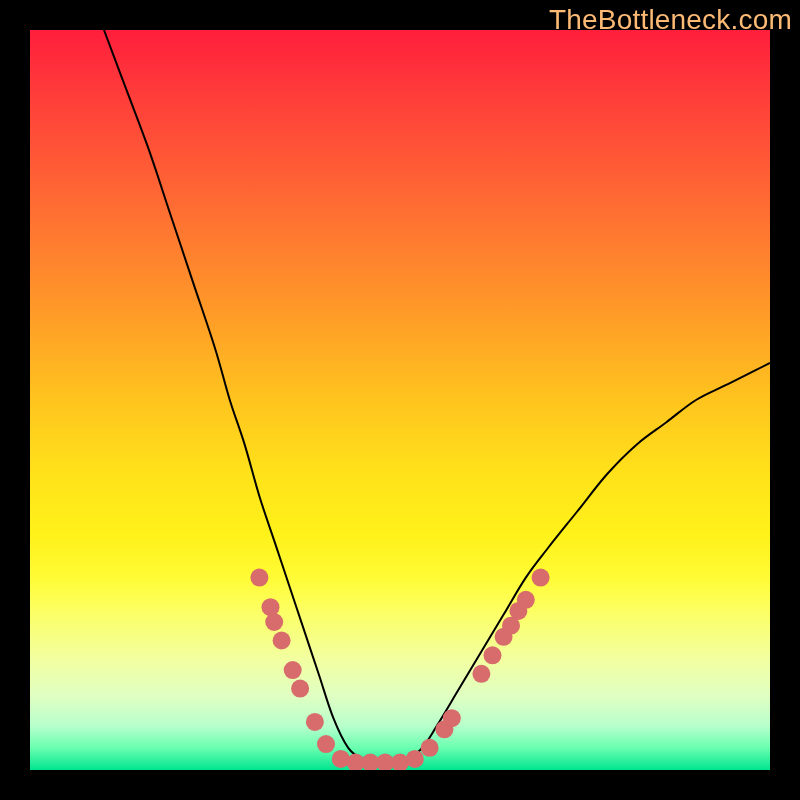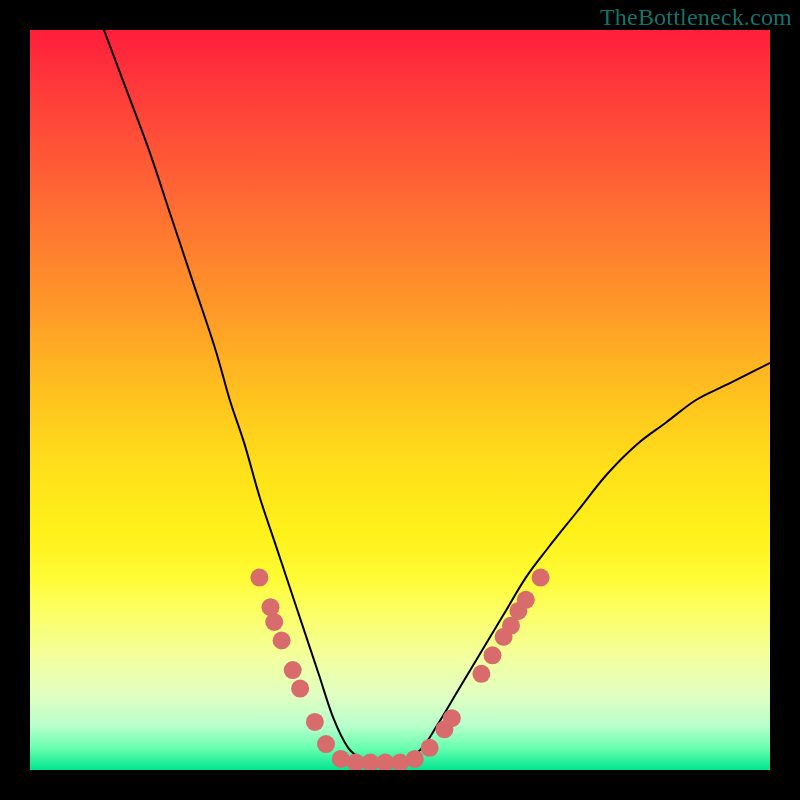--- a/index.html
+++ b/index.html
@@ -44,23 +44,23 @@
       #e0ffc2 90%,
       #b8ffcc 94%,
       #6affb0 97%,
       #00e58f 100%
     );
   }
   .watermark {
     position: absolute;
     top: 4px;
     right: 8px;
-    font-family: Liberation Serif, serif;
-    font-size: 24px;
-    color: #0f766e;
+    font-family: Liberation Sans, sans-serif;
+    font-size: 28px;
+    color: #fdba74;
     letter-spacing: 0.2px;
     user-select: none;
   }
   svg.curve {
     position: absolute;
     inset: 0;
   }
 </style>
 </head>
 <body>

